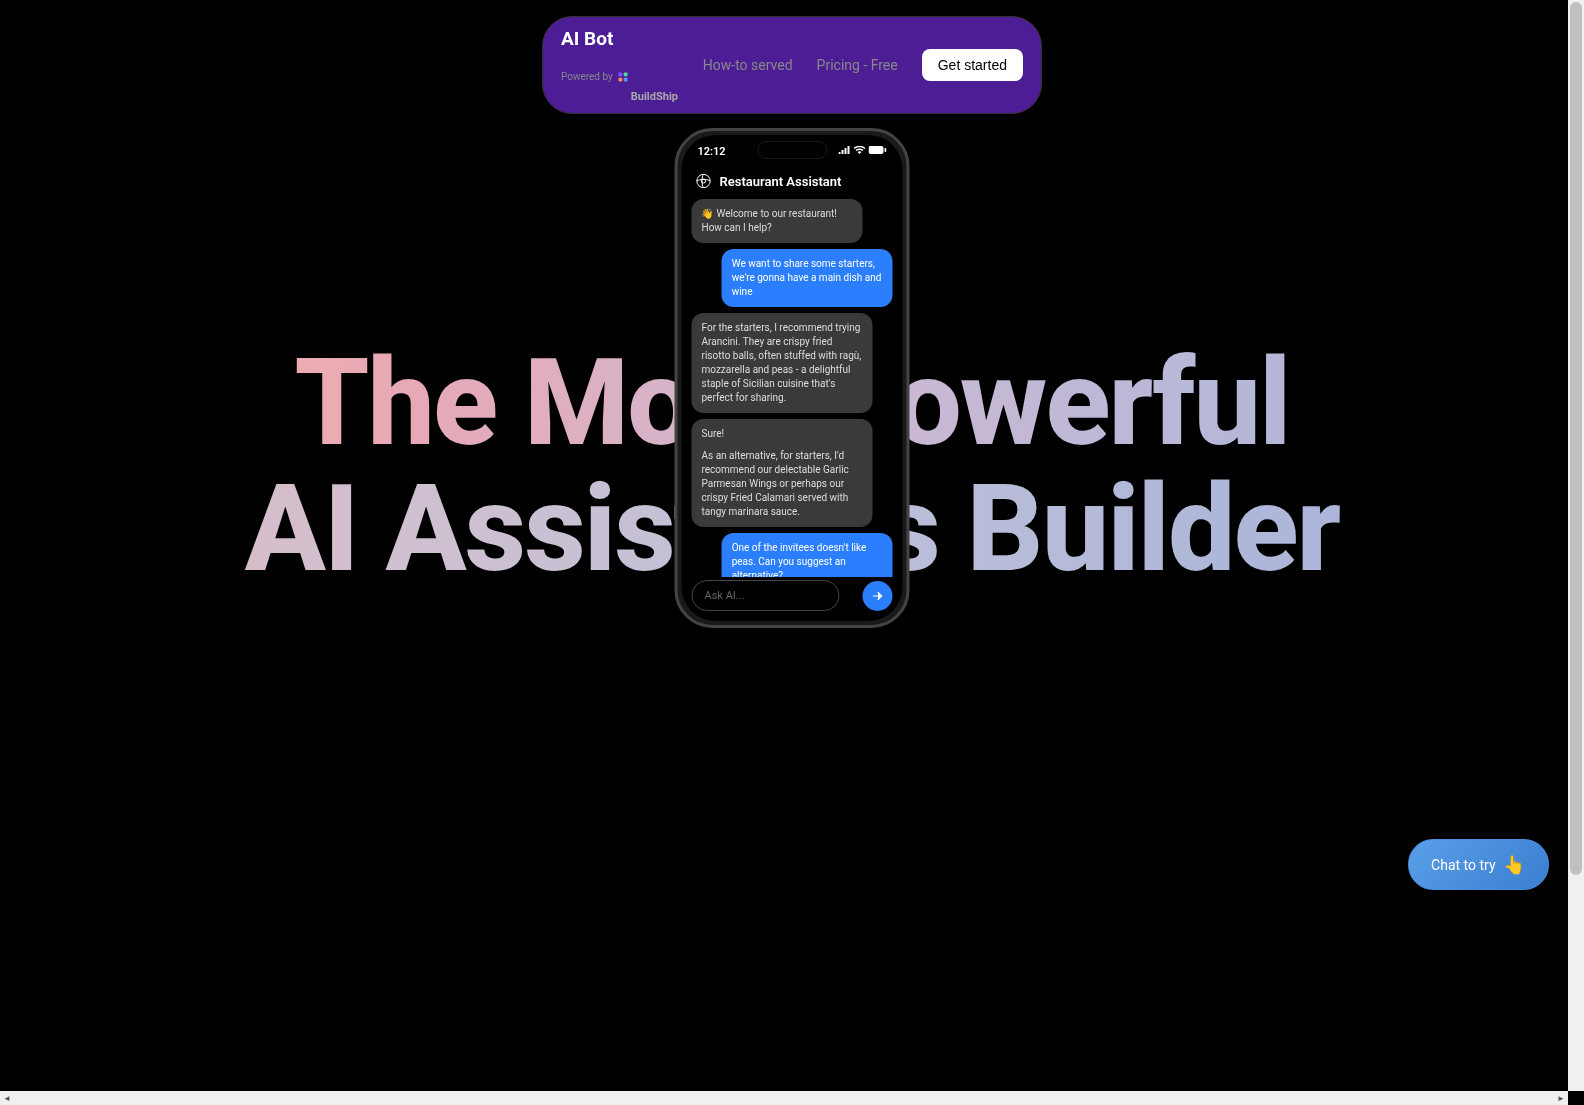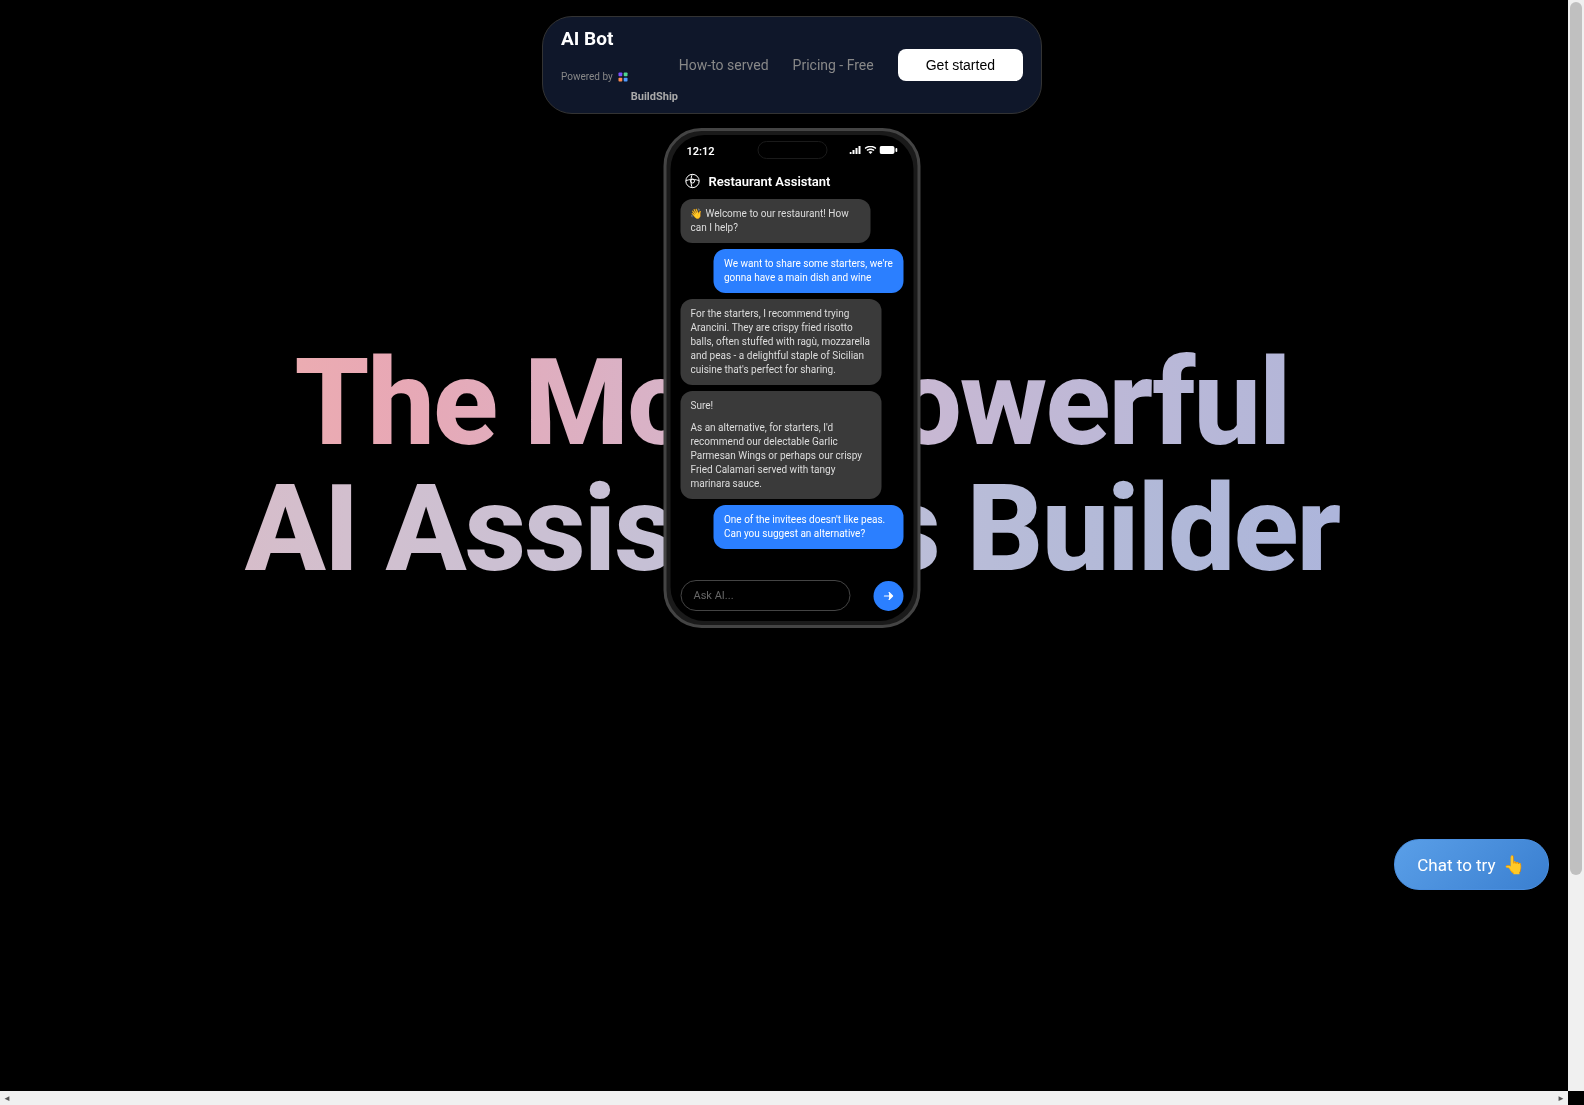--- a/index.html
+++ b/index.html
@@ -17,21 +17,21 @@
       position: relative;
     }
     
     
     .nav {
       position: absolute;
       top: 16px;
       left: 50%;
       transform: translateX(-50%);
       width: 500px;
-      background: #0f172a;
+      background: #4c1d95;
       border: 1px solid #333;
       border-radius: 30px;
       padding: 10px 18px;
       display: flex;
       align-items: center;
       justify-content: space-between;
     }
     
     .nav-left {
       display: flex;
@@ -79,21 +79,21 @@
     .nav-link {
       color: #888;
       font-size: 14px;
       cursor: pointer;
     }
     
     .nav-button {
       background: #fff;
       color: #000;
       border: none;
-      padding: 8px 28px;
+      padding: 8px 16px;
       border-radius: 8px;
       font-size: 14px;
       font-weight: 500;
       cursor: pointer;
     }
     
     
     .hero-text {
       position: absolute;
       top: 340px;
@@ -123,21 +123,21 @@
       background-clip: text;
       -webkit-text-fill-color: transparent;
     }
     
     
     .phone {
       position: absolute;
       top: 128px;
       left: 50%;
       transform: translateX(-50%);
-      width: 257px;
+      width: 235px;
       height: 500px;
       background: #1a1a1a;
       border-radius: 38px;
       border: 3px solid #444;
       padding: 4px;
       z-index: 10;
     }
     
     .phone-inner {
       width: 100%;
@@ -290,21 +290,21 @@
       border-radius: 25px;
       padding: 14px 22px;
       display: flex;
       align-items: center;
       gap: 8px;
       cursor: pointer;
     }
     
     .chat-widget-text {
       color: #fff;
-      font-size: 17px;
+      font-size: 14px;
     }
     
     .chat-widget-emoji {
       font-size: 18px;
     }
     
     
     .scrollbar-h {
       position: absolute;
       bottom: 0;

